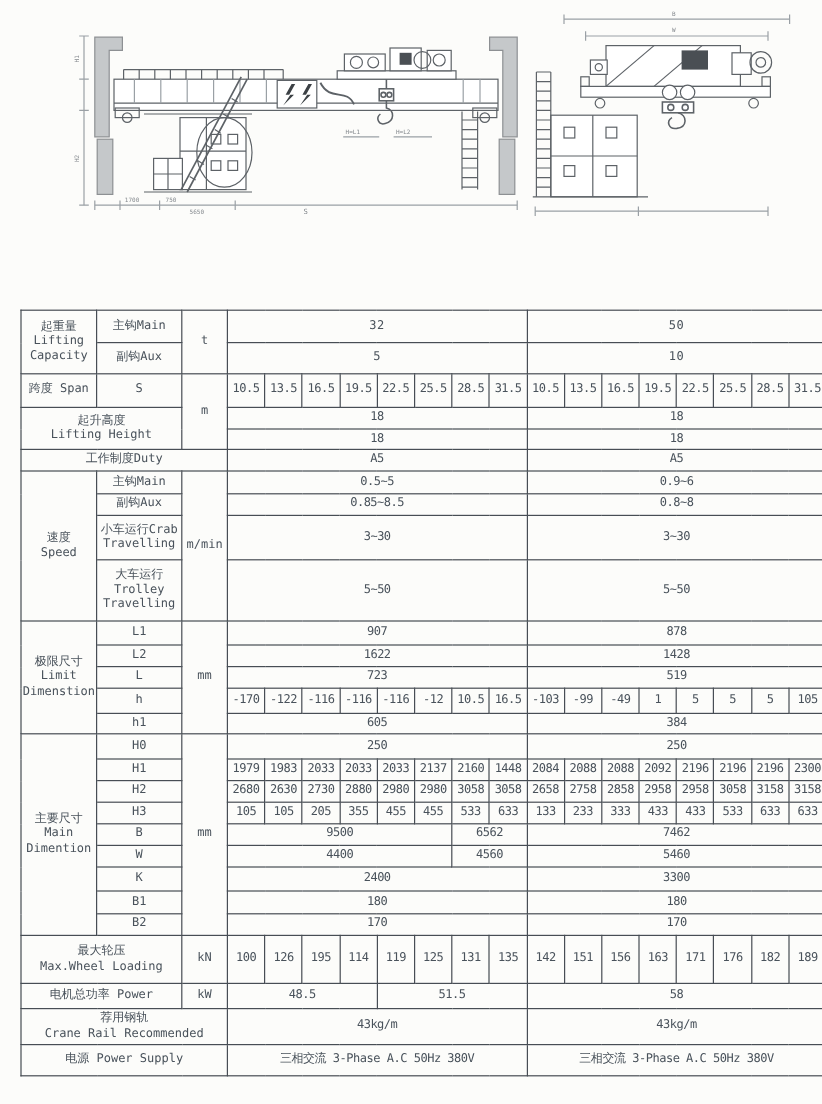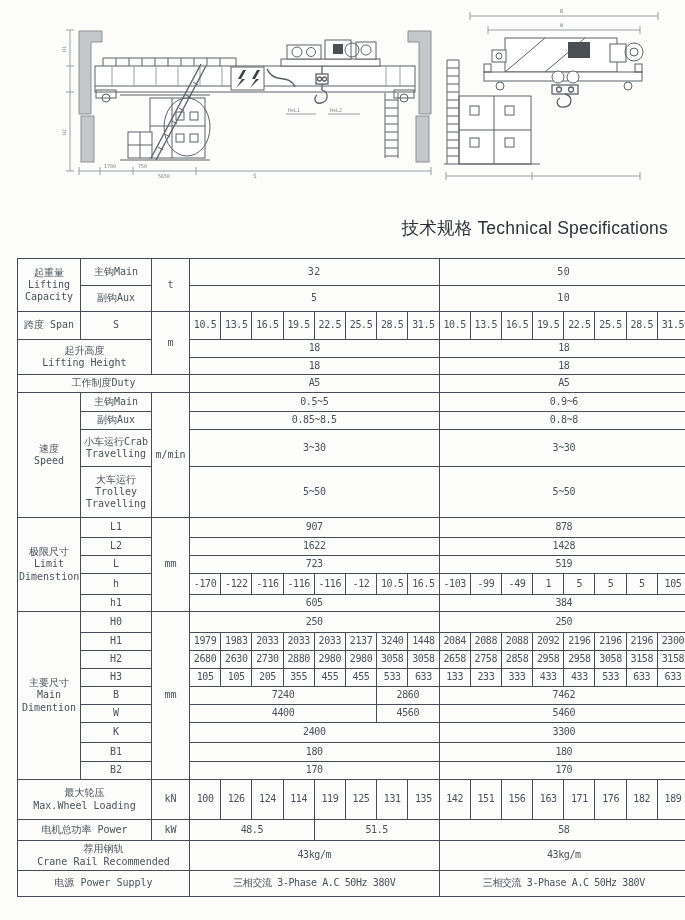--- a/index.html
+++ b/index.html
@@ -248,21 +248,20 @@
         <g stroke="#9aa0a5">
           <line x1="446" y1="176" x2="640" y2="176"></line>
           <line x1="446" y1="172" x2="446" y2="180"></line>
             <line x1="532" y1="172" x2="532" y2="180"></line>
           <line x1="640" y1="172" x2="640" y2="180"></line>
         </g>
       </g>
     </svg>
   </div>
 
-  <div class="page-title">技术规格 Technical Specifications</div>
 
   <table class="spec">
     <colgroup>
       <col style="width:63px">
         <col style="width:71px">
         <col style="width:38px">
       <col style="width:31.2px">
         <col style="width:31.2px">
         <col style="width:31.2px">
         <col style="width:31.2px">
@@ -409,21 +408,21 @@
         <td class="v" colspan="8">250</td>
       </tr>
       <tr style="height:18px">
         <td class="sub">H1</td>
         <td class="v">1979</td>
         <td class="v">1983</td>
         <td class="v">2033</td>
         <td class="v">2033</td>
         <td class="v">2033</td>
         <td class="v">2137</td>
-        <td class="v">3240</td>
+        <td class="v">2160</td>
         <td class="v">1448</td>
         <td class="v">2084</td>
         <td class="v">2088</td>
         <td class="v">2088</td>
         <td class="v">2092</td>
         <td class="v">2196</td>
         <td class="v">2196</td>
         <td class="v">2196</td>
         <td class="v">2300</td>
       </tr>
@@ -460,22 +459,22 @@
         <td class="v">233</td>
         <td class="v">333</td>
         <td class="v">433</td>
         <td class="v">433</td>
         <td class="v">533</td>
         <td class="v">633</td>
         <td class="v">633</td>
       </tr>
       <tr style="height:18px">
         <td class="sub">B</td>
-        <td class="v" colspan="6">7240</td>
-        <td class="v" colspan="2">2860</td>
+        <td class="v" colspan="6">9500</td>
+        <td class="v" colspan="2">6562</td>
         <td class="v" colspan="8">7462</td>
       </tr>
       <tr style="height:18px">
         <td class="sub">W</td>
         <td class="v" colspan="6">4400</td>
         <td class="v" colspan="2">4560</td>
         <td class="v" colspan="8">5460</td>
       </tr>
       <tr style="height:20px">
         <td class="sub">K</td>
@@ -491,21 +490,21 @@
         <td class="sub">B2</td>
         <td class="v" colspan="8">170</td>
         <td class="v" colspan="8">170</td>
       </tr>
       <tr style="height:40px">
         <td class="lbl" colspan="2">最大轮压
 Max.Wheel Loading</td>
         <td class="unit">kN</td>
         <td class="v">100</td>
         <td class="v">126</td>
-        <td class="v">124</td>
+        <td class="v">195</td>
         <td class="v">114</td>
         <td class="v">119</td>
         <td class="v">125</td>
         <td class="v">131</td>
         <td class="v">135</td>
         <td class="v">142</td>
         <td class="v">151</td>
         <td class="v">156</td>
         <td class="v">163</td>
         <td class="v">171</td>

